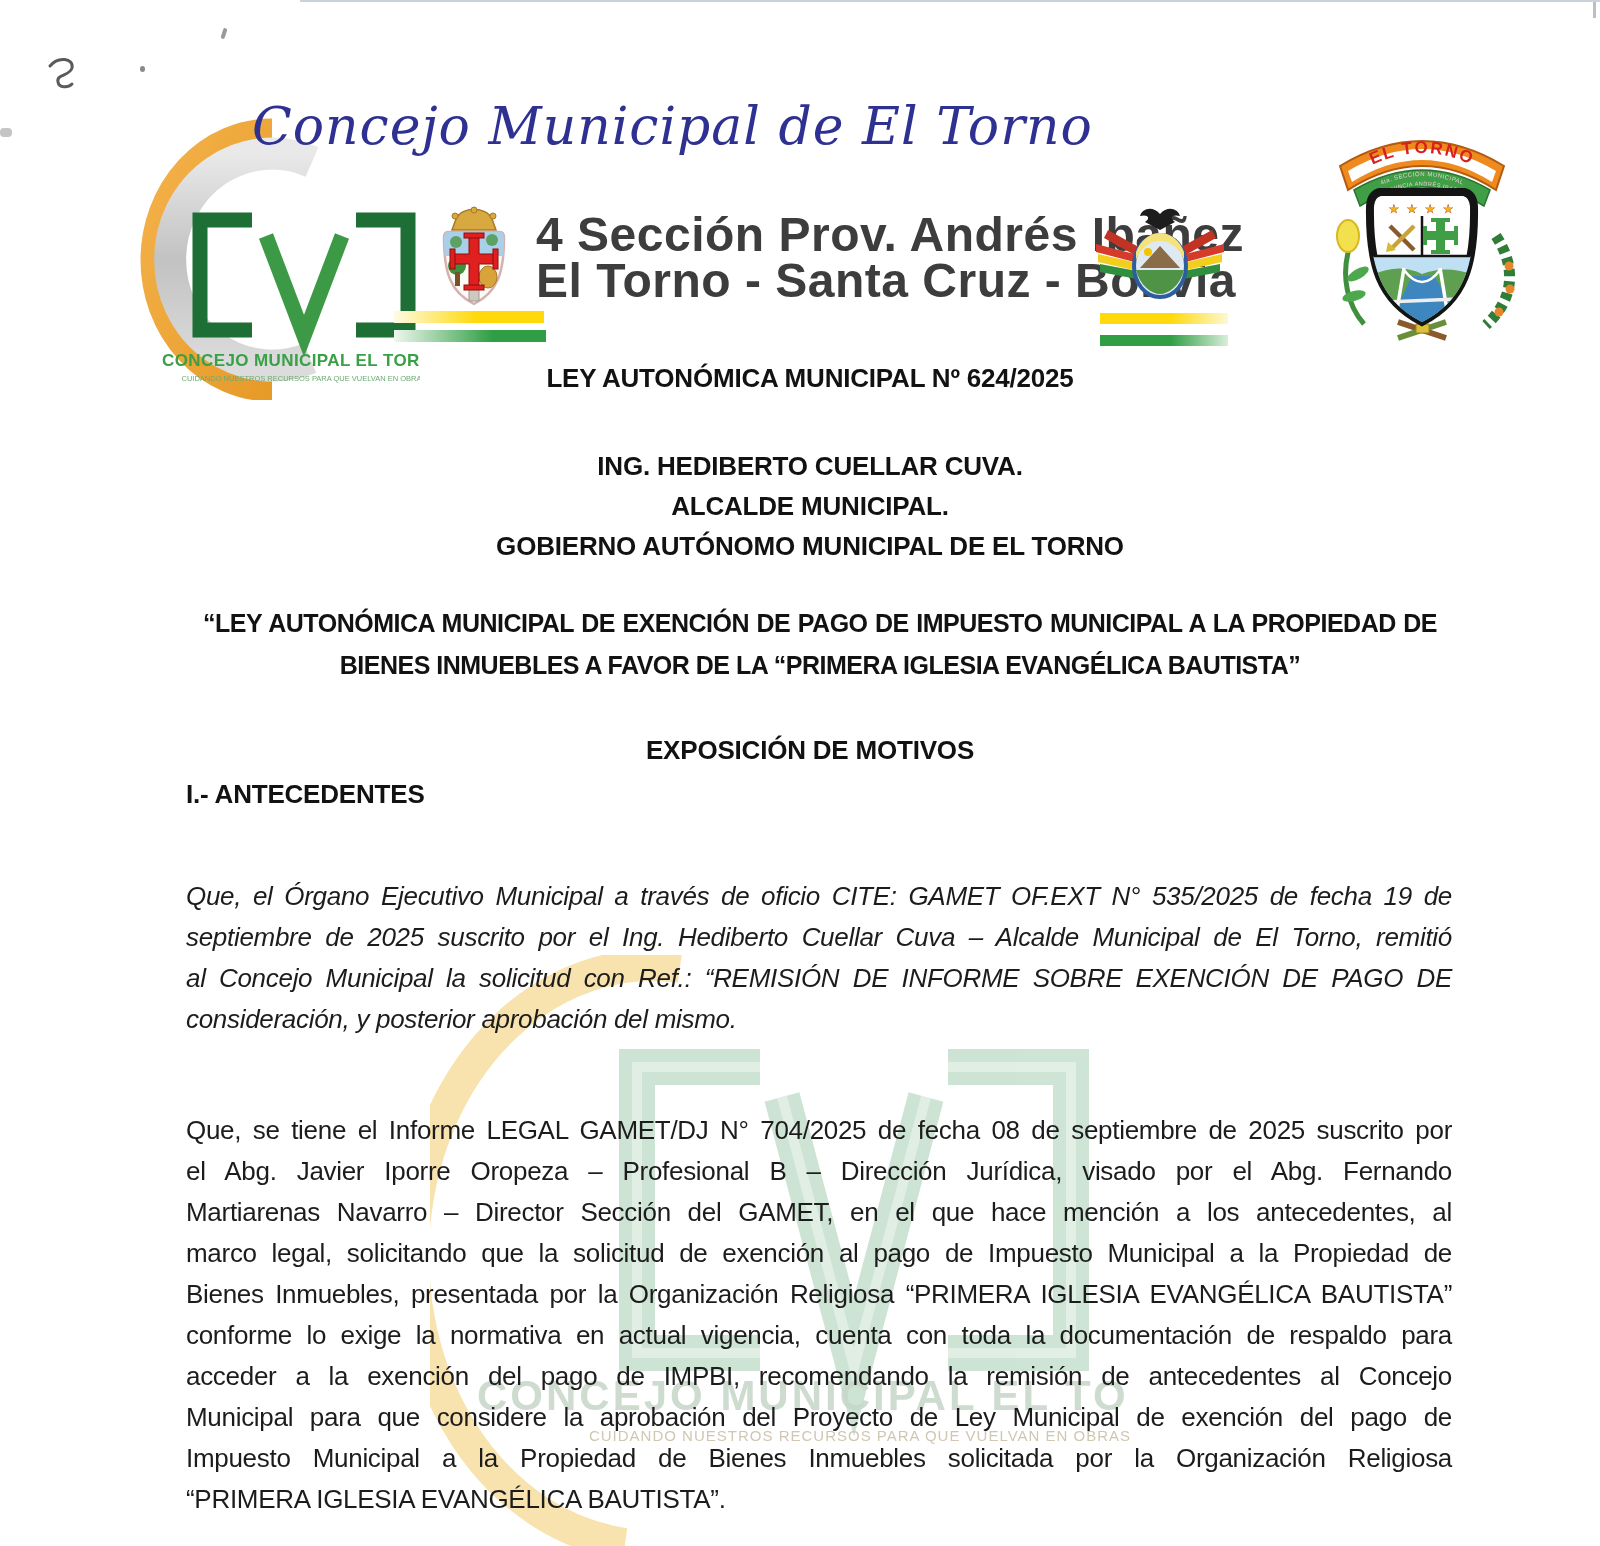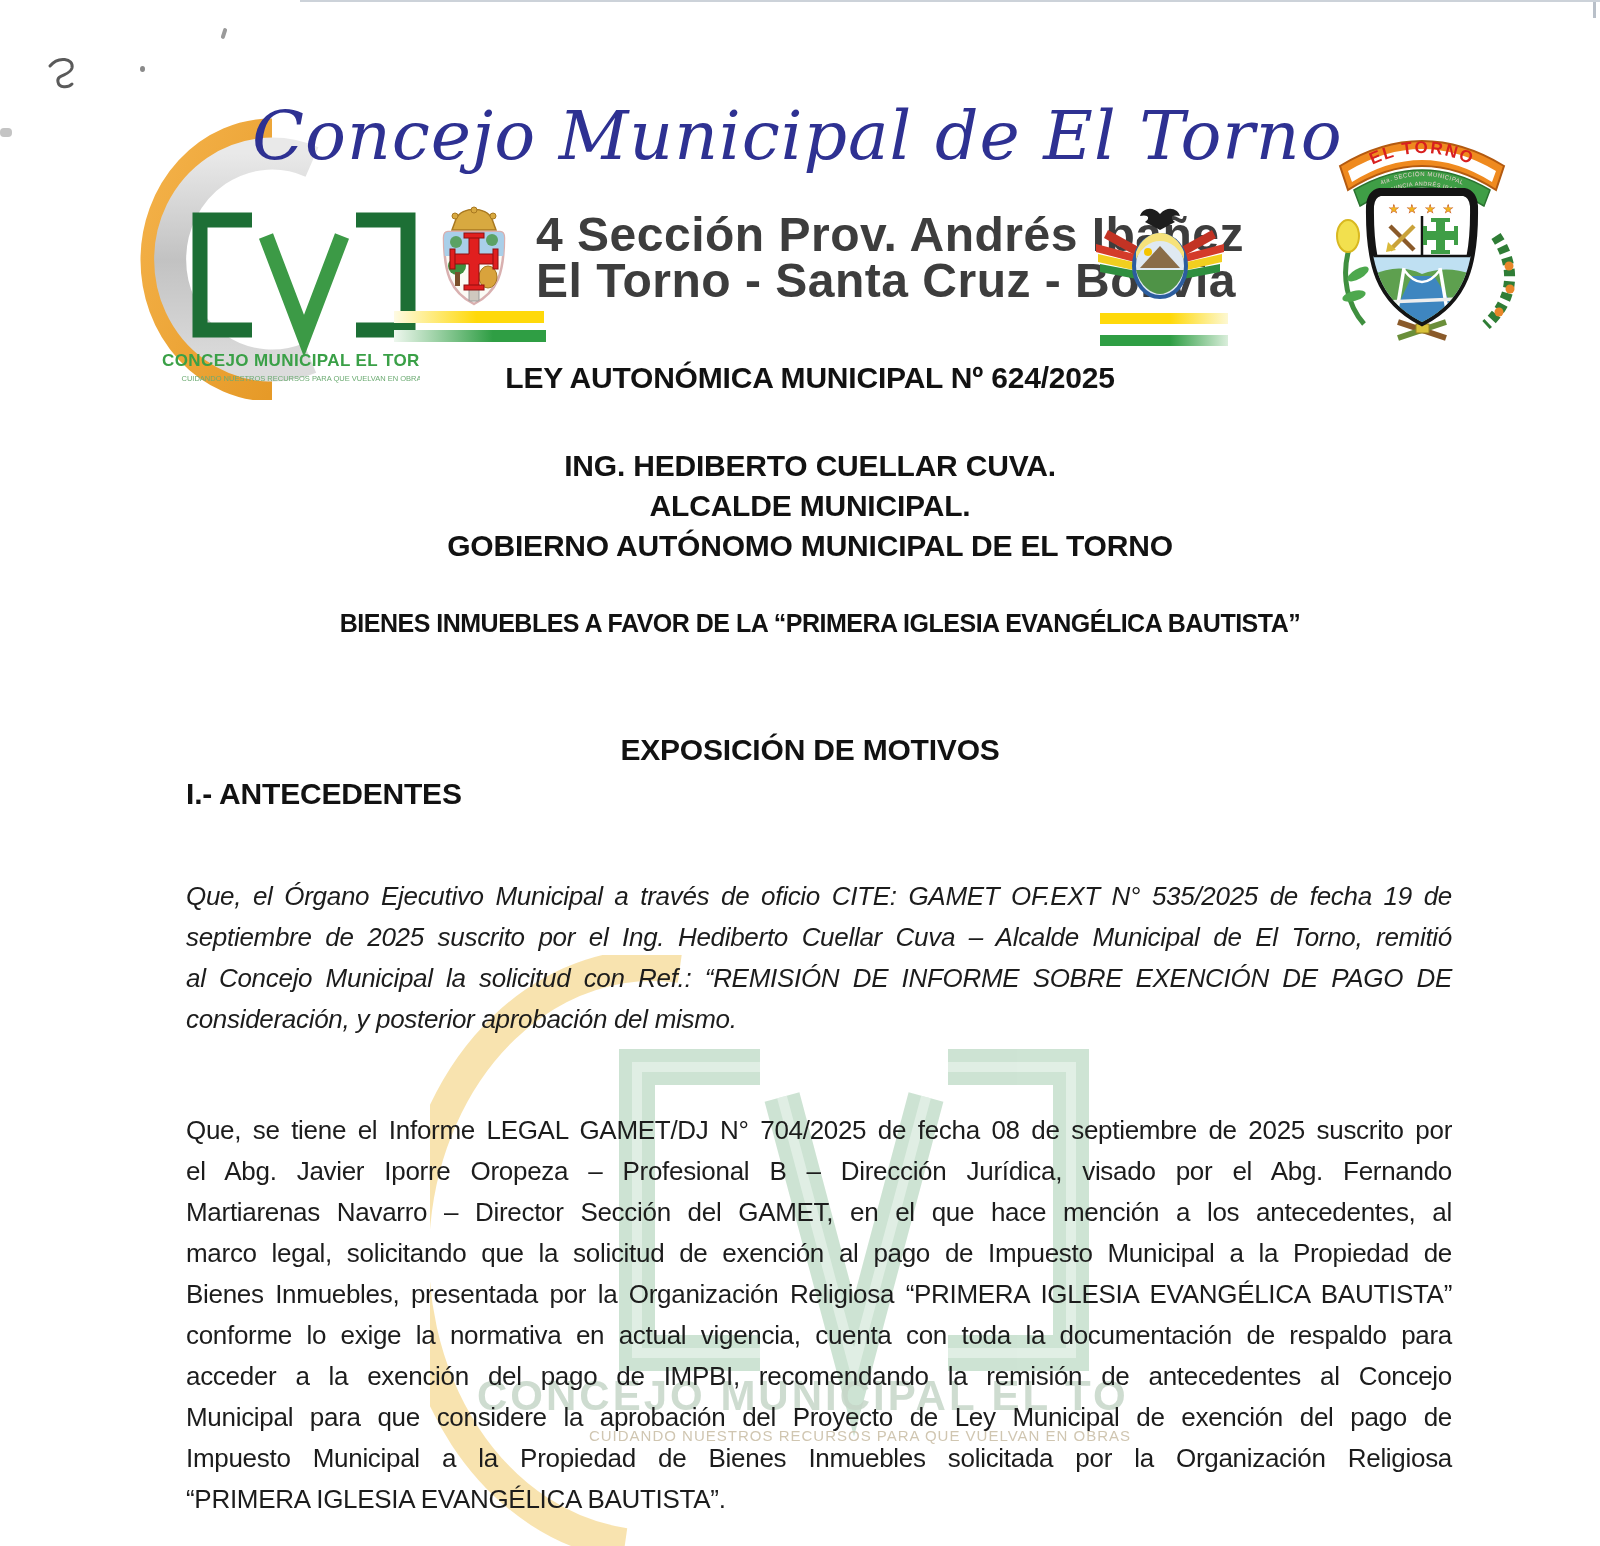--- a/index.html
+++ b/index.html
@@ -1,23 +1,23 @@
 <!DOCTYPE html>
 <html><head>
 <meta charset="utf-8">
 <style>
   html,body{margin:0;padding:0;background:#ffffff;}
   body{width:1600px;height:1546px;position:relative;overflow:hidden;
        font-family:"Liberation Sans",sans-serif;color:#1b1b1b;}
   .abs{position:absolute;}
   .z2{z-index:2;}
   .center{text-align:center;}
-  .hd{font-weight:bold;color:#121212;font-size:30px;letter-spacing:-0.2px;line-height:40px;}
+  .hd{font-weight:bold;color:#121212;font-size:26px;letter-spacing:-0.2px;line-height:40px;}
   .script-title{font-family:"DejaVu Serif",serif;font-style:italic;font-weight:500;
-       font-size:68px;color:#2e3192;white-space:nowrap;letter-spacing:1px;text-align:center;}
+       font-size:52px;color:#2e3192;white-space:nowrap;letter-spacing:1px;text-align:center;}
   .subtitle{font-weight:bold;color:#3d3d3d;font-size:48px;line-height:46px;letter-spacing:0.5px;}
   .lawtitle{font-weight:bold;color:#121212;font-size:25px;letter-spacing:-0.5px;line-height:42px;}
   .jline{text-align:justify;text-align-last:justify;}
   .jlast{text-align-last:left;}
   .para{font-size:26px;line-height:41px;letter-spacing:-0.3px;color:#1c1c1c;width:1266px;left:186px;}
   .bar{position:absolute;height:12px;}
   .artifact{position:absolute;background:#8a8a8a;}
   svg text{font-family:"Liberation Sans",sans-serif;}
   .wm{pointer-events:none;z-index:1;}
 </style>
@@ -211,20 +211,21 @@
 
 <div class="abs z2 hd center" style="left:20px;top:358px;width:1580px;">LEY AUTONÓMICA MUNICIPAL Nº 624/2025</div>
 
 <div class="abs z2 hd center" style="left:20px;top:446px;width:1580px;line-height:40px;">
   <div>ING. HEDIBERTO CUELLAR CUVA.</div>
   <div>ALCALDE MUNICIPAL.</div>
   <div>GOBIERNO AUTÓNOMO MUNICIPAL DE EL TORNO</div>
 </div>
 
 <div class="abs z2 lawtitle" style="left:203px;top:602px;width:1234px;">
+  <div class="jline">“LEY AUTONÓMICA MUNICIPAL DE EXENCIÓN DE PAGO DE IMPUESTO MUNICIPAL A LA PROPIEDAD DE</div>
   <div class="center">BIENES INMUEBLES A FAVOR DE LA “PRIMERA IGLESIA EVANGÉLICA BAUTISTA”</div>
 </div>
 
 <div class="abs z2 hd center" style="left:20px;top:730px;width:1580px;">EXPOSICIÓN DE MOTIVOS</div>
 
 <div class="abs z2 hd" style="left:186px;top:774px;">I.- ANTECEDENTES</div>
 
 <div class="abs z2 para" style="top:876px;font-style:italic;">
   <div class="jline">Que, el Órgano Ejecutivo Municipal a través de oficio CITE: GAMET OF.EXT N° 535/2025 de fecha 19 de</div>
   <div class="jline">septiembre de 2025 suscrito por el Ing. Hediberto Cuellar Cuva – Alcalde Municipal de El Torno, remitió</div>

